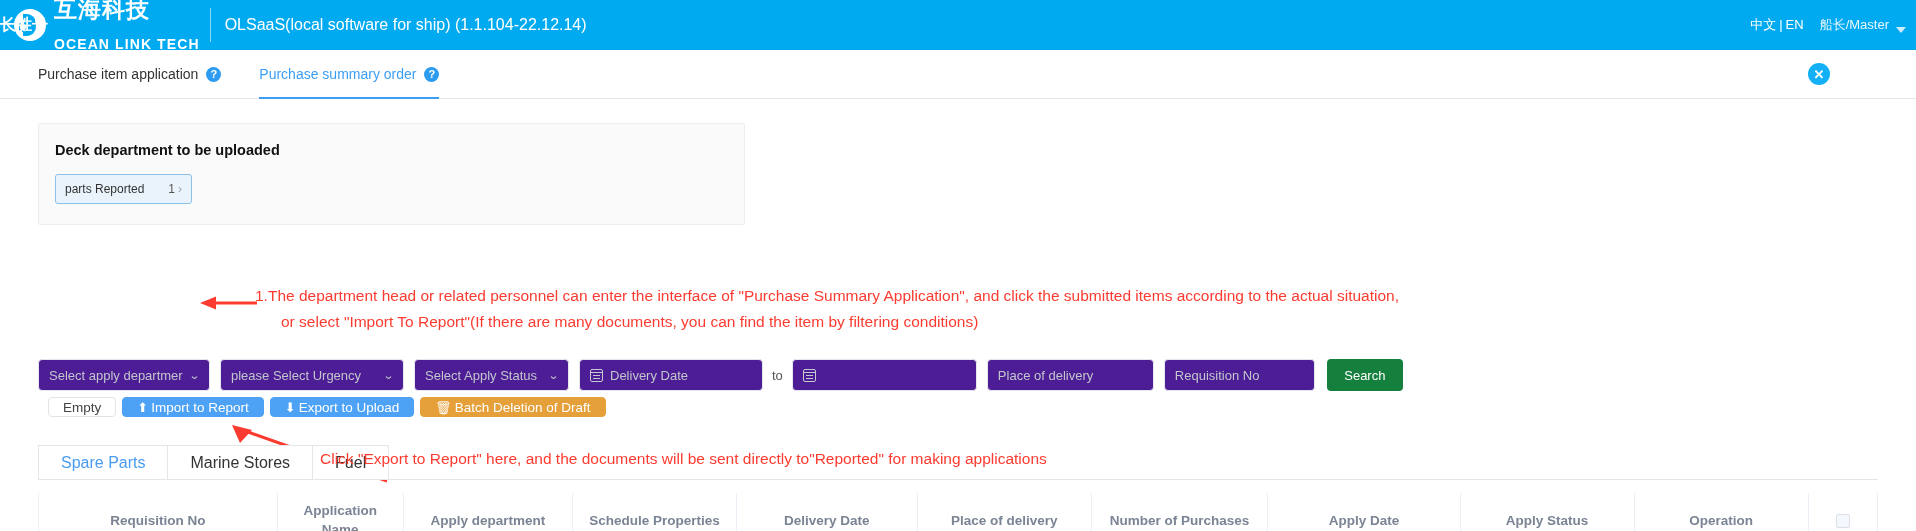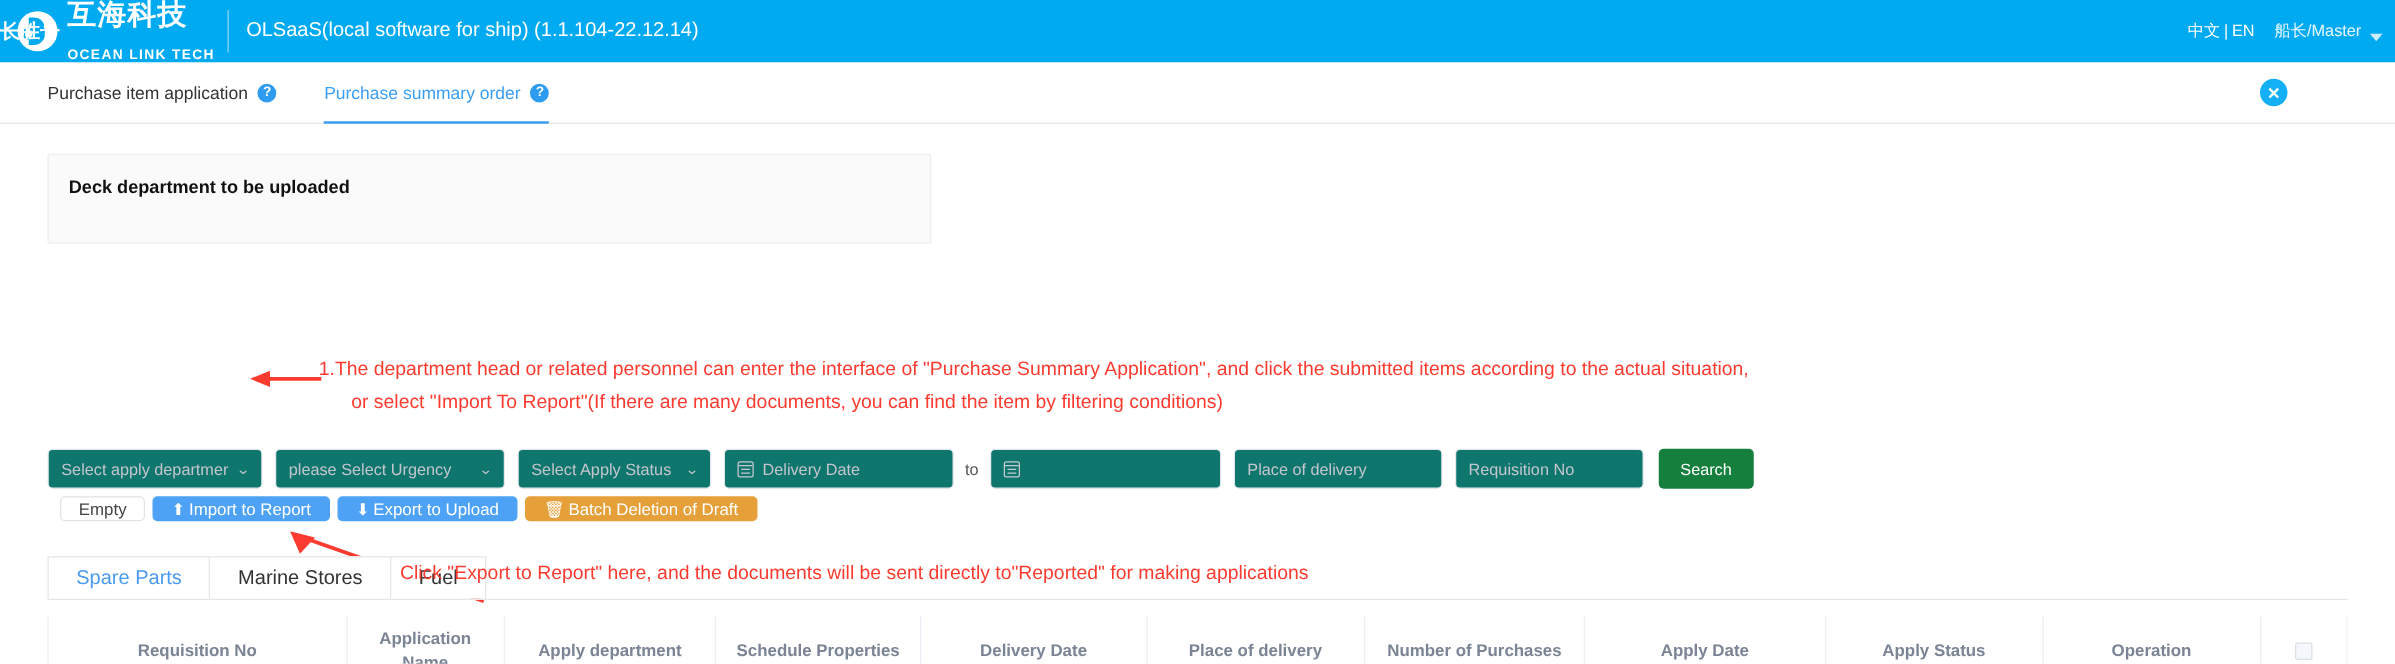--- a/index.html
+++ b/index.html
@@ -47,21 +47,21 @@
     width: 10px; height: 10px;
     border-radius: 50%;
     background: #fff;
     box-shadow: 0 0 0 2px #00aaf0 inset;
   }
   .logo-cn {
     font-size: 23px; font-weight: bold; letter-spacing: 1px;
     line-height: 1; color: #fff;
   }
   .logo-en {
-    font-size: 11px; font-weight: bold; letter-spacing: 1.1px;
+    font-size: 14px; font-weight: bold; letter-spacing: 1.1px;
     color: #fff; margin-top: 15px;
   }
   .logo-text-col { display: flex; flex-direction: column; justify-content: center; }
   .divider-v {
     width: 1px; height: 34px;
     background: rgba(255,255,255,0.55);
     margin: 0 14px 0 10px;
   }
   .app-title { font-size: 16px; color: #fff; white-space: nowrap; }
   .ship-name {
@@ -177,21 +177,21 @@
   
   .filters {
     position: absolute;
     left: 38px; top: 236px;
     display: flex; align-items: center;
   }
   .fld {
     height: 32px;
     border: 1px solid #e4e7ed;
     border-radius: 4px;
-    background: #0f766e;
+    background: #4c1d95;
     display: flex; align-items: center;
     padding: 0 10px;
     font-size: 13px;
     color: #c3c6cd;
     margin-right: 10px;
     white-space: nowrap;
     overflow: hidden;
     cursor: pointer;
   }
   .fld .ph { flex: 1; overflow: hidden; text-overflow: clip; }
@@ -336,20 +336,26 @@
     <span>Purchase summary order</span>
     <span class="qmark">?</span>
   </div>
   <div class="close-btn">✕</div>
 </div>
 
 <div class="page">
 
   <div class="deck-panel">
     <div class="deck-title">Deck department to be uploaded</div>
+    <div class="parts-chip">
+      <span>parts Reported</span>
+      <span>
+        <span class="cnt">1</span><span class="chev">›</span>
+      </span>
+    </div>
   </div>
 
   <svg class="arrow1" viewBox="0 0 58 16">
     <line x1="57" y1="8" x2="14" y2="8" stroke="#fb3b30" stroke-width="3"></line>
     <polygon points="0,8 16,1.5 16,14.5" fill="#fb3b30"></polygon>
   </svg>
 
   <div class="anno1">
     <span class="l1">1.The department head or related personnel can enter the interface of "Purchase Summary Application", and click the submitted items according to the actual situation,</span>
     <span class="l2">or select "Import To Report"(If there are many documents, you can find the item by filtering conditions)</span>

